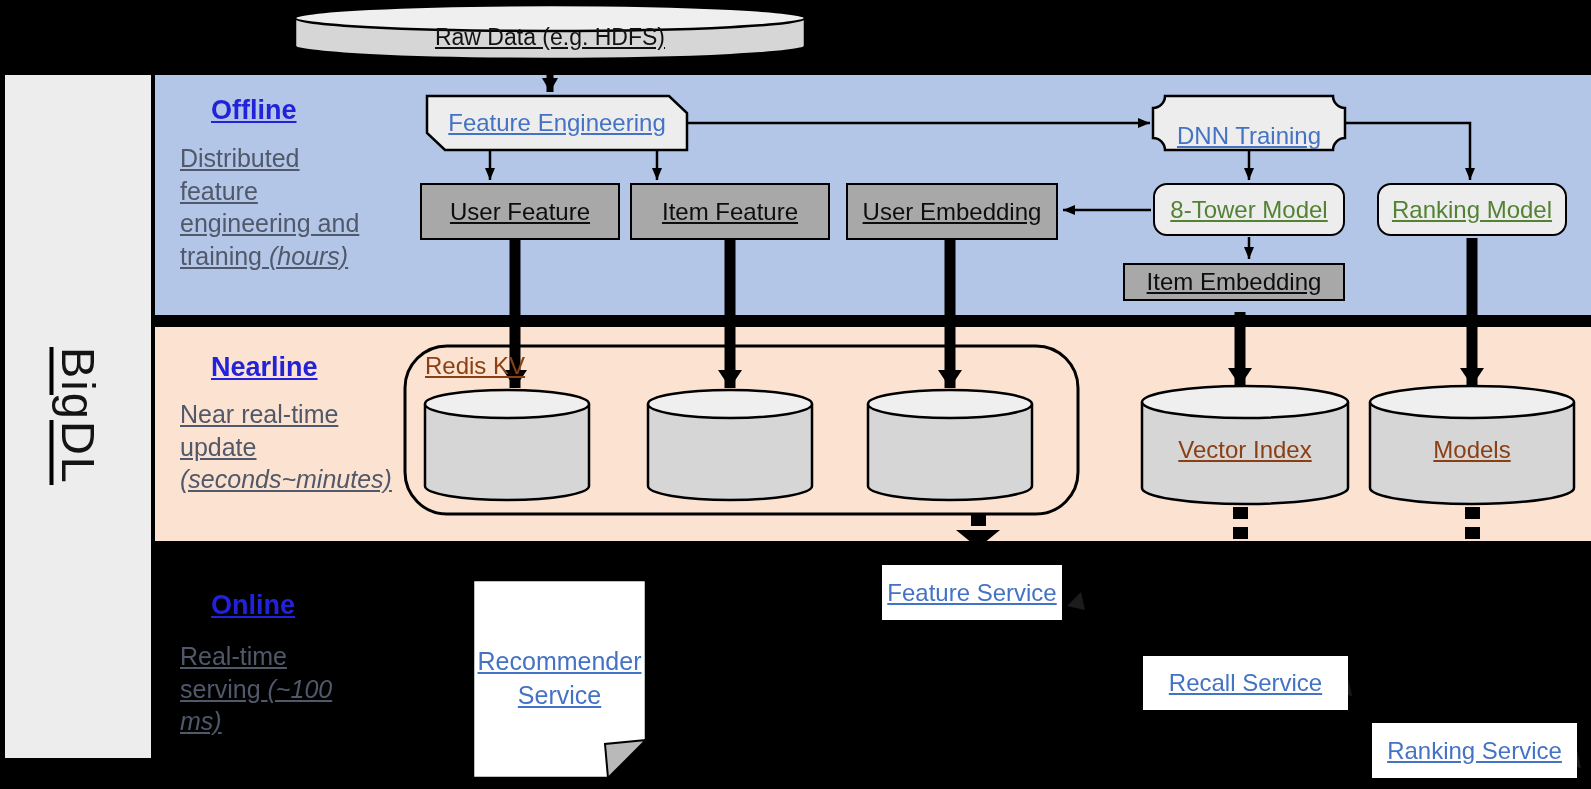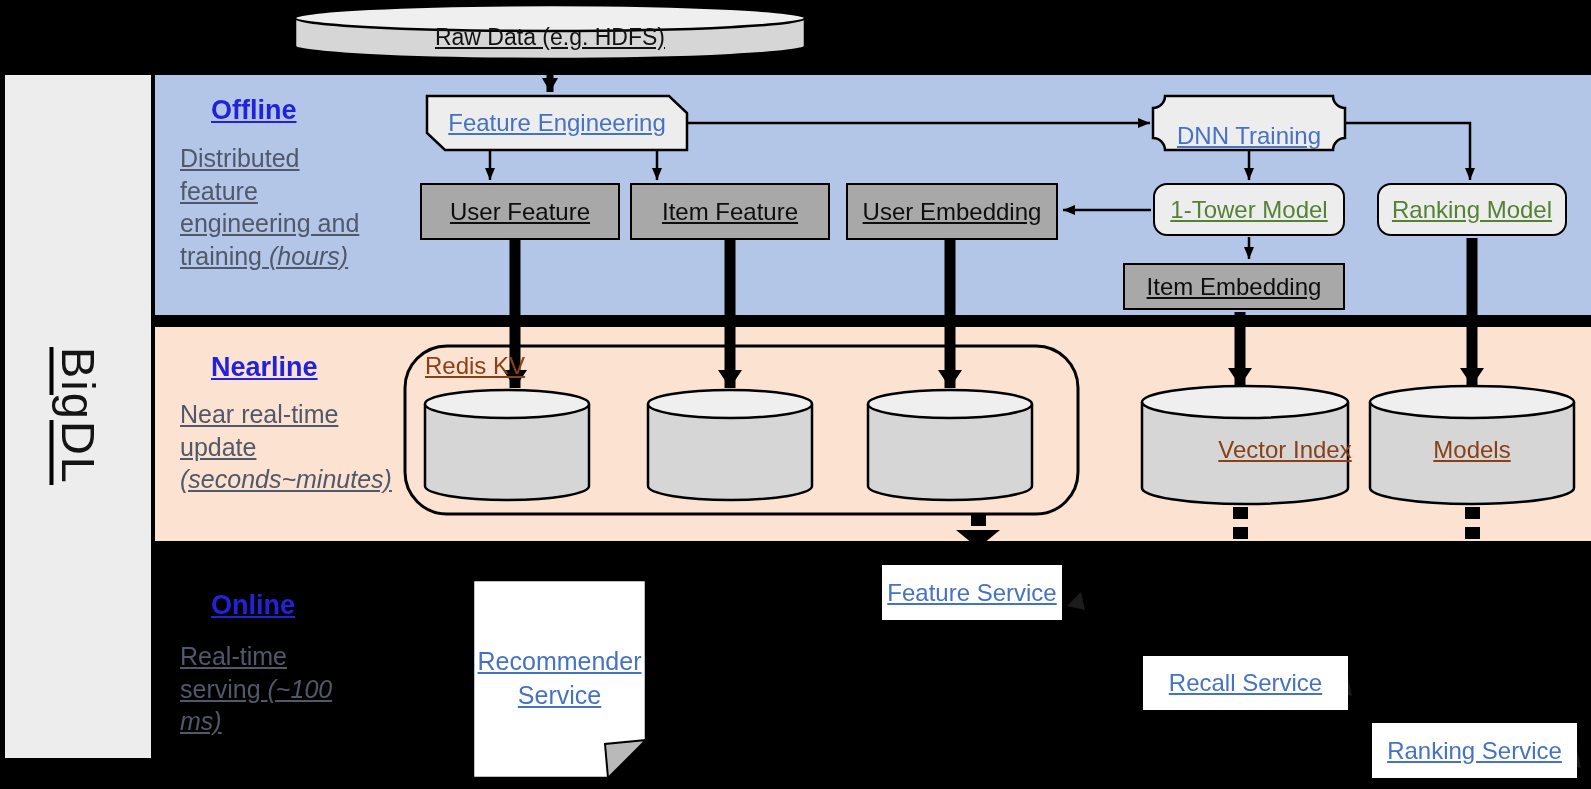--- a/index.html
+++ b/index.html
@@ -133,27 +133,27 @@
   <div class="abs sec-title" style="left:180px;top:590px;">Online</div>
   <div class="abs sec-desc" style="left:180px;top:640px;width:155px;"><span>Real-time serving </span><em>(~100 ms)</em></div>
 
   <div class="abs overlay" style="left:295px;top:22px;width:510px;height:30px;font-size:23px;color:#111;">Raw Data (e.g. HDFS)</div>
   <div class="abs overlay blue-text" style="left:427px;top:96px;width:260px;height:54px;font-size:24px;">Feature Engineering</div>
   <div class="abs overlay blue-text" style="left:1153px;top:96px;width:192px;height:54px;font-size:24px;margin-top:13px;">DNN Training</div>
 
   <div class="abs node gray-node" style="left:420px;top:183px;width:200px;height:57px;">User Feature</div>
   <div class="abs node gray-node" style="left:630px;top:183px;width:200px;height:57px;">Item Feature</div>
   <div class="abs node gray-node" style="left:846px;top:183px;width:212px;height:57px;">User Embedding</div>
-  <div class="abs node gray-node" style="left:1123px;top:263px;width:222px;height:47px;">Item Embedding</div>
+  <div class="abs node gray-node" style="left:1123px;top:263px;width:222px;height:38px;">Item Embedding</div>
 
-  <div class="abs node light-round" style="left:1153px;top:183px;width:192px;height:53px;">1-Tower Model</div>
+  <div class="abs node light-round" style="left:1153px;top:183px;width:192px;height:53px;">8-Tower Model</div>
   <div class="abs node light-round" style="left:1377px;top:183px;width:190px;height:53px;">Ranking Model</div>
 
   <div class="abs brown" style="left:425px;top:352px;font-size:24px;">Redis KV</div>
-  <div class="abs overlay brown" style="left:1182px;top:430px;width:206px;height:40px;font-size:24px;">Vector Index</div>
+  <div class="abs overlay brown" style="left:1142px;top:430px;width:206px;height:40px;font-size:24px;">Vector Index</div>
   <div class="abs overlay brown" style="left:1370px;top:430px;width:204px;height:40px;font-size:24px;">Models</div>
 
   <div class="abs overlay blue-text" style="left:483px;top:580px;width:153px;height:198px;font-size:25px;line-height:1.35;">Recommender Service</div>
   <div class="abs node svc" style="left:882px;top:565px;width:180px;height:55px;">Feature Service</div>
   <div class="abs node svc" style="left:1143px;top:656px;width:205px;height:54px;">Recall Service</div>
   <div class="abs node svc" style="left:1372px;top:723px;width:205px;height:55px;">Ranking Service</div>
 
 </div>
 
 </body></html>

